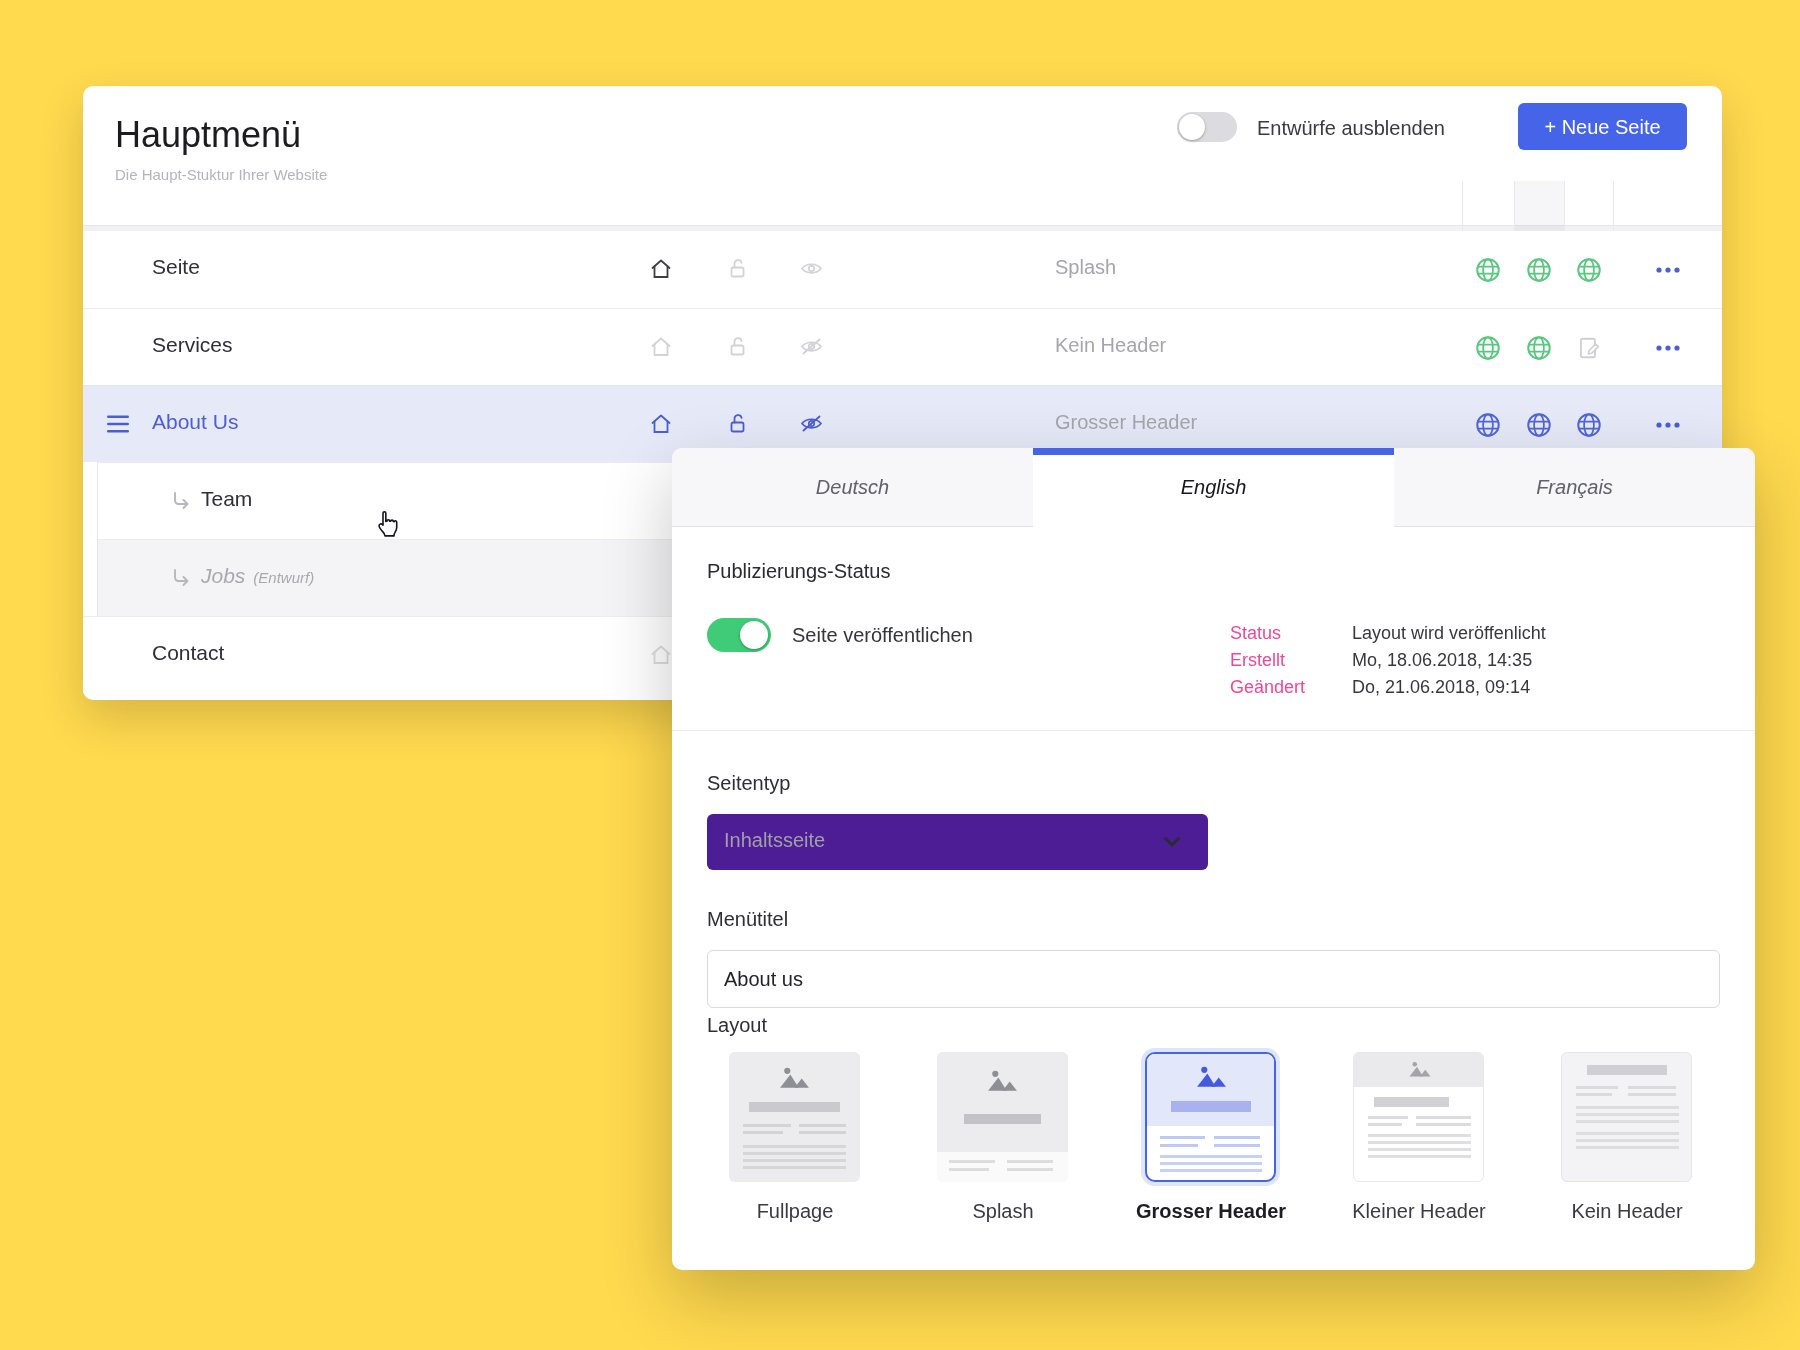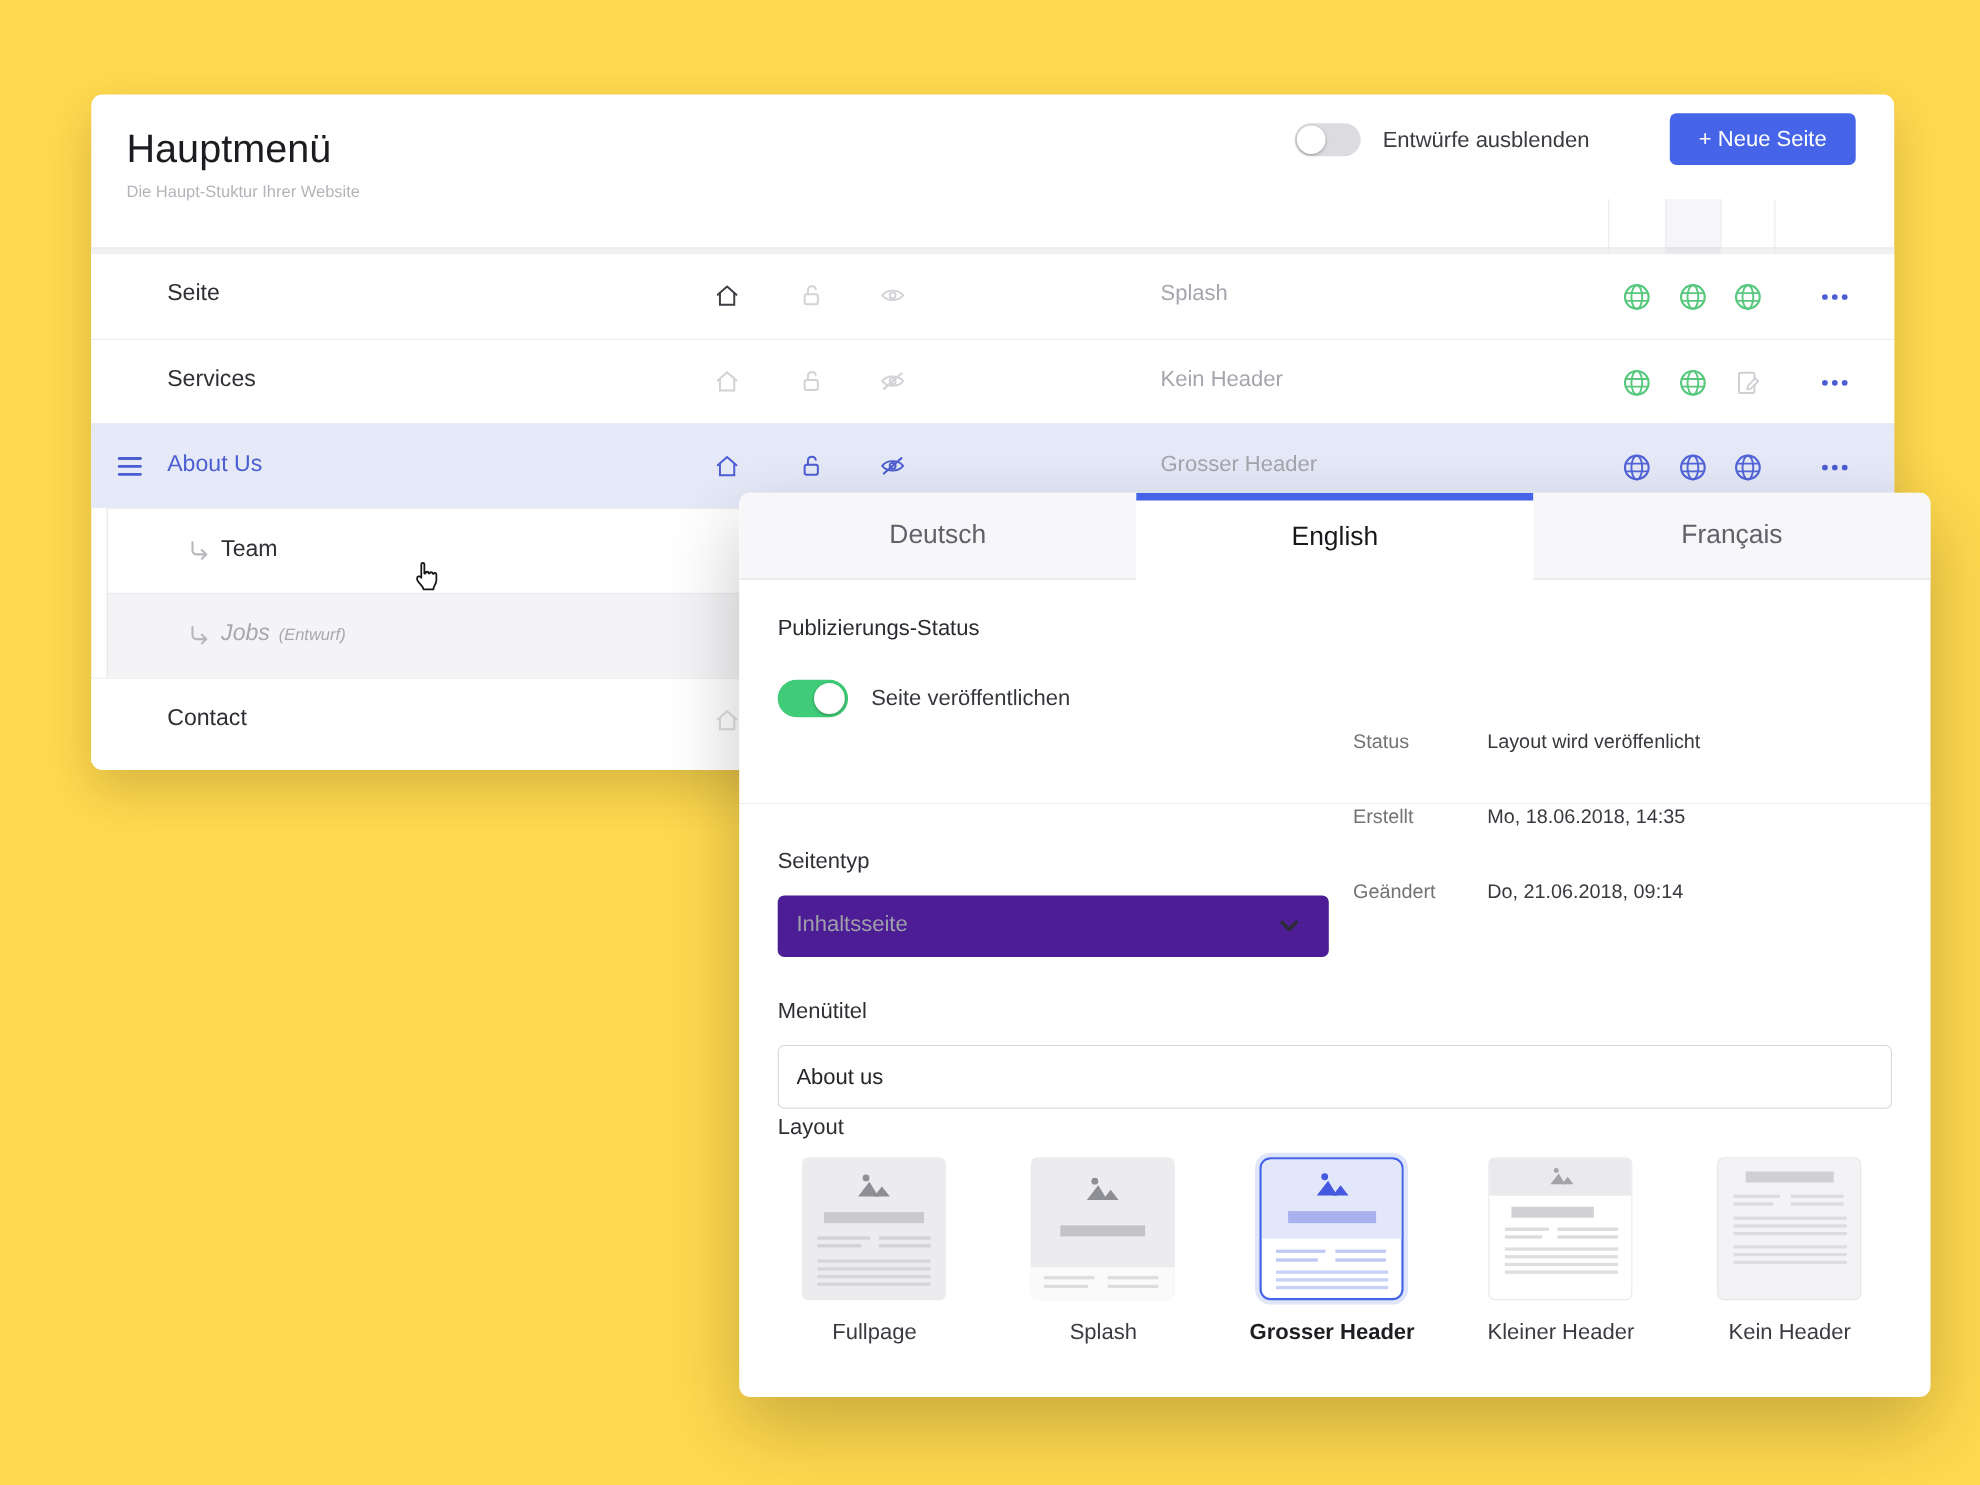--- a/index.html
+++ b/index.html
@@ -50,31 +50,31 @@
   .draftdoc{position:absolute;left:1493px;top:26px;width:26px;height:26px;color:#CFCFD4;}
   .dots{position:absolute;left:1568px;top:30px;width:34px;height:18px;color:#4C5ED2;}
   .draghandle{position:absolute;left:24px;top:28px;width:22px;height:20px;color:#4C5ED2;}
 
   .cursor{position:absolute;left:288px;top:420px;width:36px;height:40px;z-index:60;}
 
   
   .overlay{position:absolute;left:672px;top:448px;width:1083px;height:822px;background:#fff;border-radius:10px;
            box-shadow:0 26px 70px rgba(0,0,0,.22);z-index:40;overflow:hidden;}
   .tabs{position:absolute;left:0;top:0;width:100%;height:79px;display:flex;}
-  .tab{flex:1;display:flex;align-items:center;justify-content:center;font-size:24px;color:#60616A;
-       background:#F7F7F9;border-bottom:1px solid #E2E2E6;box-sizing:border-box;position:relative;cursor:pointer;}
+  .tab{flex:1;display:flex;align-items:center;justify-content:center;font-size:20px;color:#60616A;
+       background:#F7F7F9;border-bottom:1px solid #E2E2E6;box-sizing:border-box;position:relative;cursor:pointer;font-style:italic;}
   .tab.active{background:#fff;color:#17171C;border-bottom:none;}
   .tab.active::before{content:"";position:absolute;left:0;top:0;width:100%;height:7px;background:#4564E8;}
 
   .section-title{position:absolute;left:35px;top:112px;font-size:20px;font-weight:normal;color:#2A2A30;}
   .toggle.on{left:35px;top:170px;width:64px;height:34px;background:#3FCB77;}
   .toggle.on .knob{right:3px;top:3px;width:28px;height:28px;}
   .publish-label{position:absolute;left:120px;top:173px;font-size:20px;color:#35363C;line-height:28px;}
   .meta{position:absolute;left:558px;top:172px;font-size:18px;line-height:27px;}
-  .meta .lbl{color:#737373;display:inline-block;width:122px;margin-top:41px;}
+  .meta .lbl{color:#ec4899;display:inline-block;width:122px;}
   .meta .val{color:#38383E;}
   .divider{position:absolute;left:0;top:282px;width:100%;height:1px;background:#EDEDF0;}
 
   .field-label{position:absolute;left:35px;font-size:20px;color:#2E2E34;}
   .selectbox{position:absolute;left:35px;top:366px;width:501px;height:56px;background:#4c1d95;border-radius:6px;
              box-sizing:border-box;cursor:pointer;}
   .selectbox .sel-text{position:absolute;left:17px;top:15px;font-size:20px;color:#9FA0A8;}
   .selectbox .chev{position:absolute;right:24px;top:16px;width:24px;height:24px;color:#2B2B31;}
   .textinput{position:absolute;left:35px;top:502px;width:1013px;height:58px;box-sizing:border-box;
              border:1px solid #D8D8DD;border-radius:6px;background:#fff;font-family:inherit;

